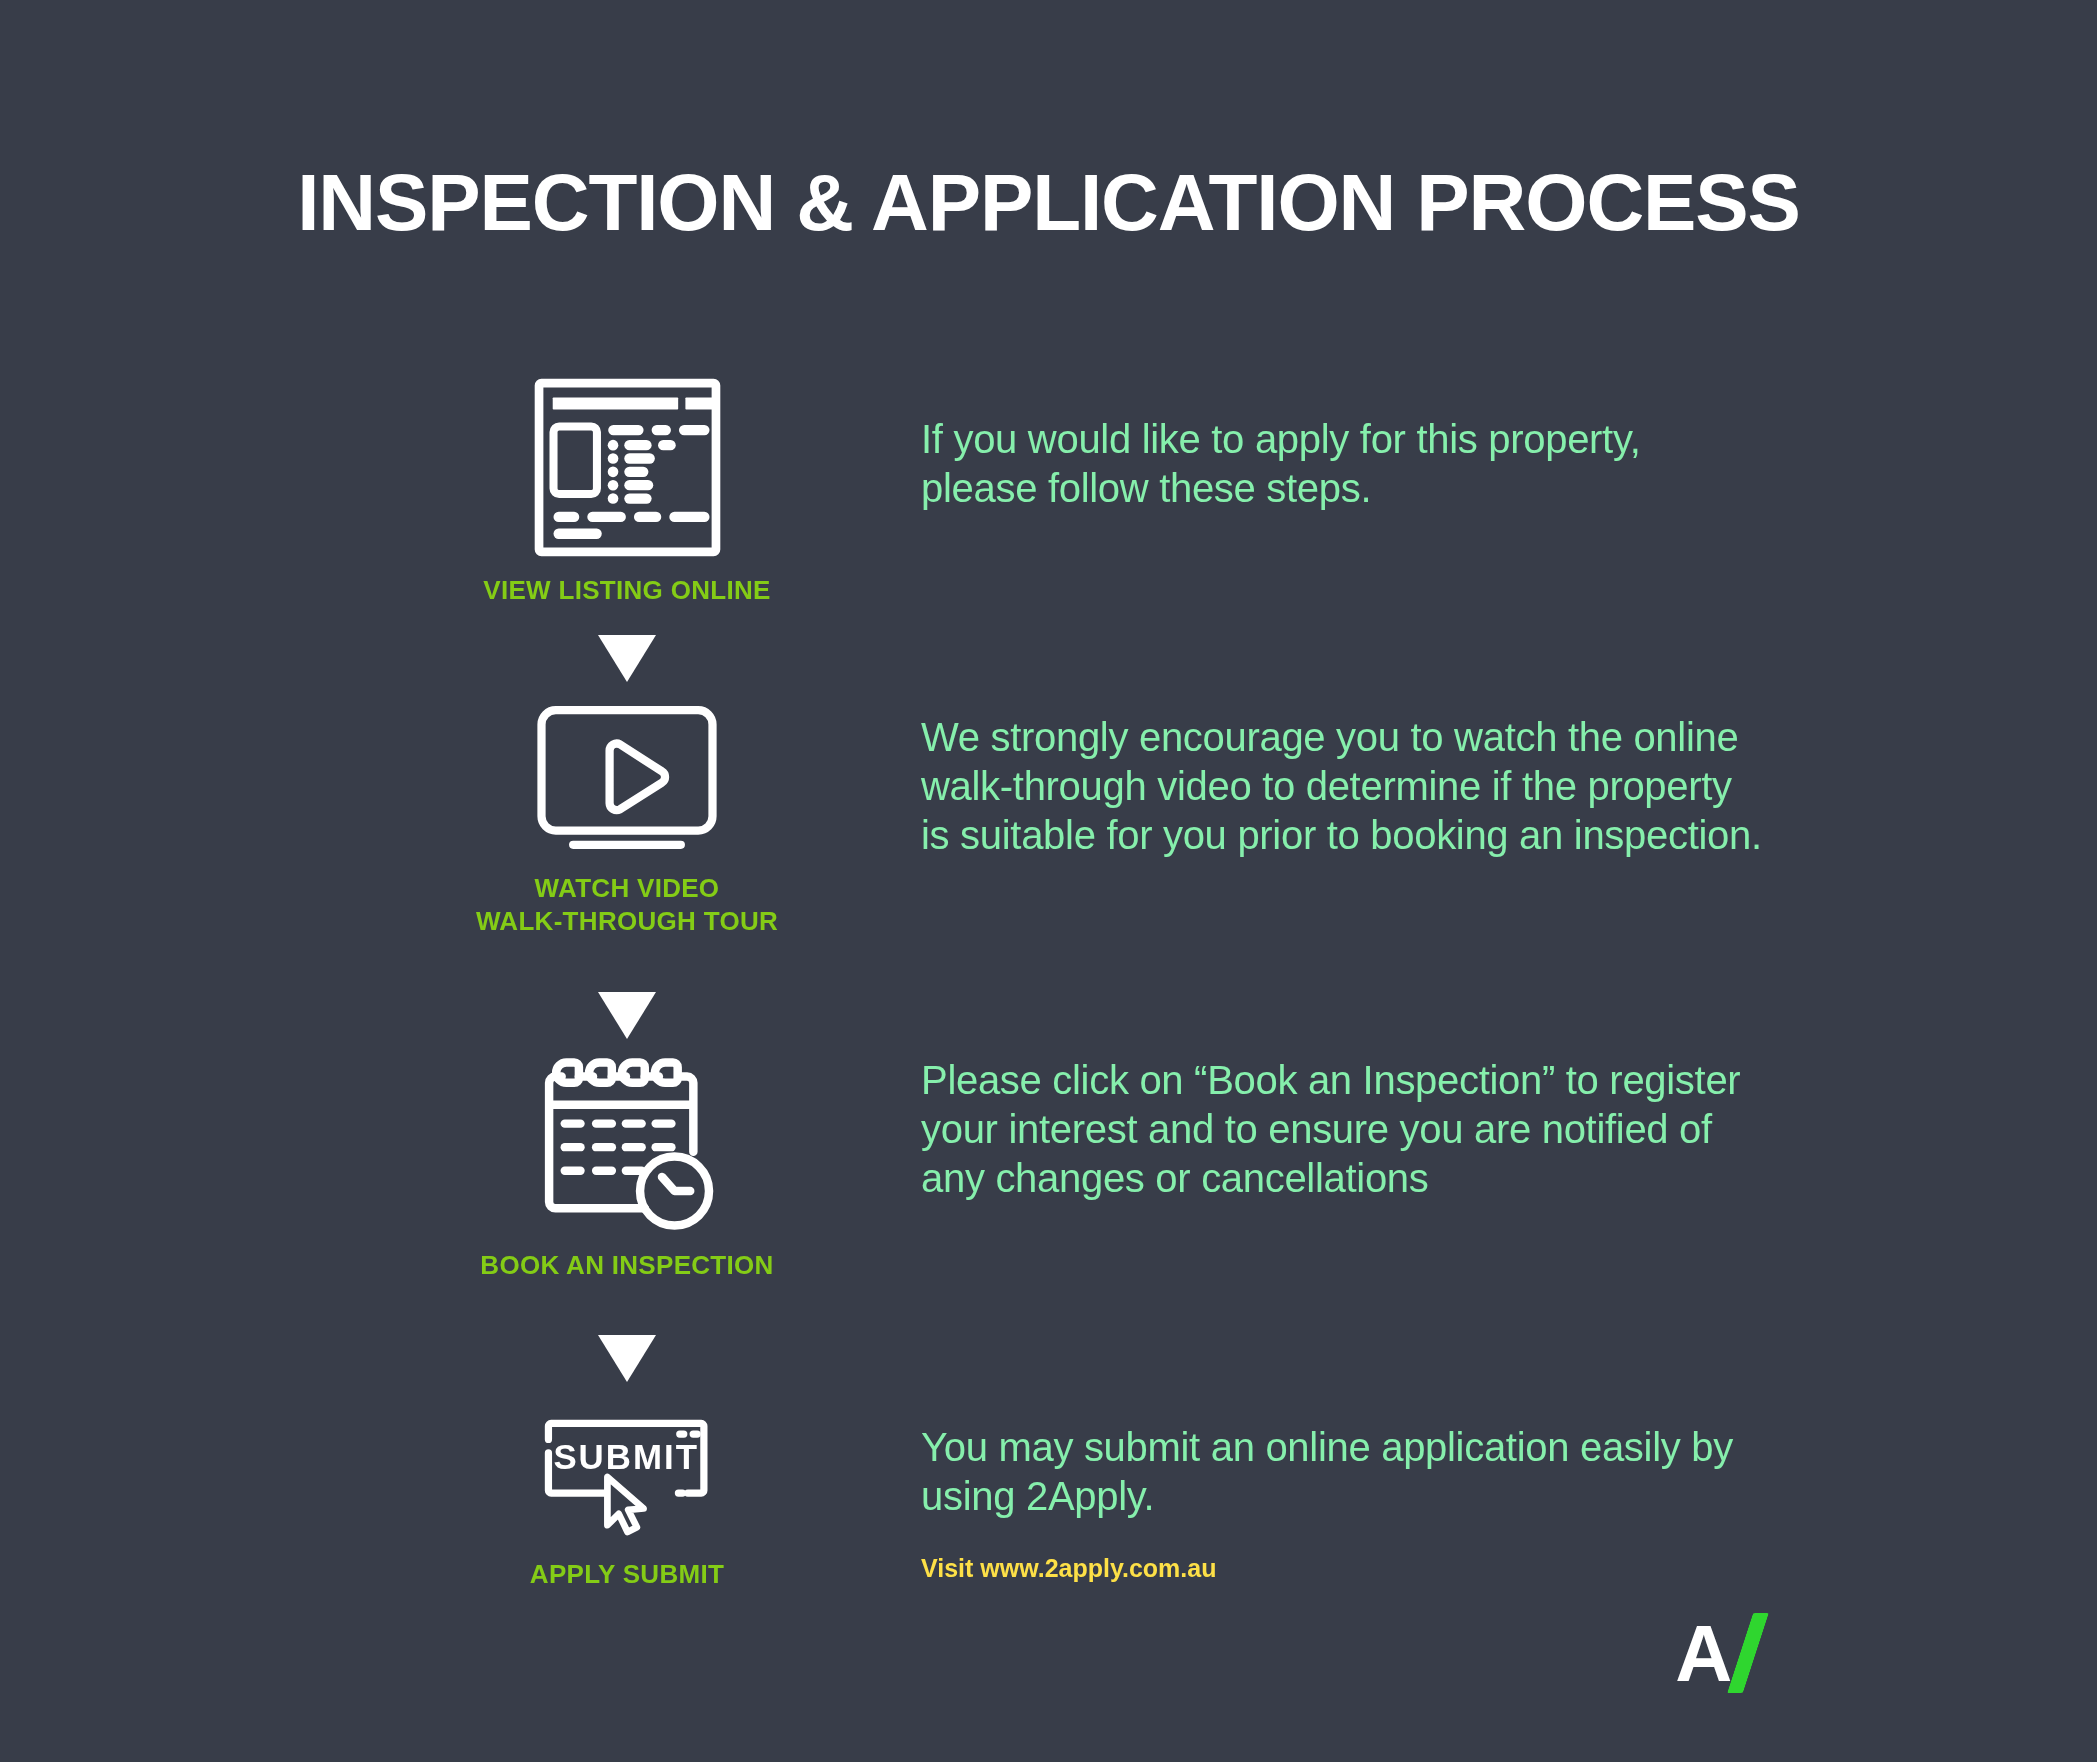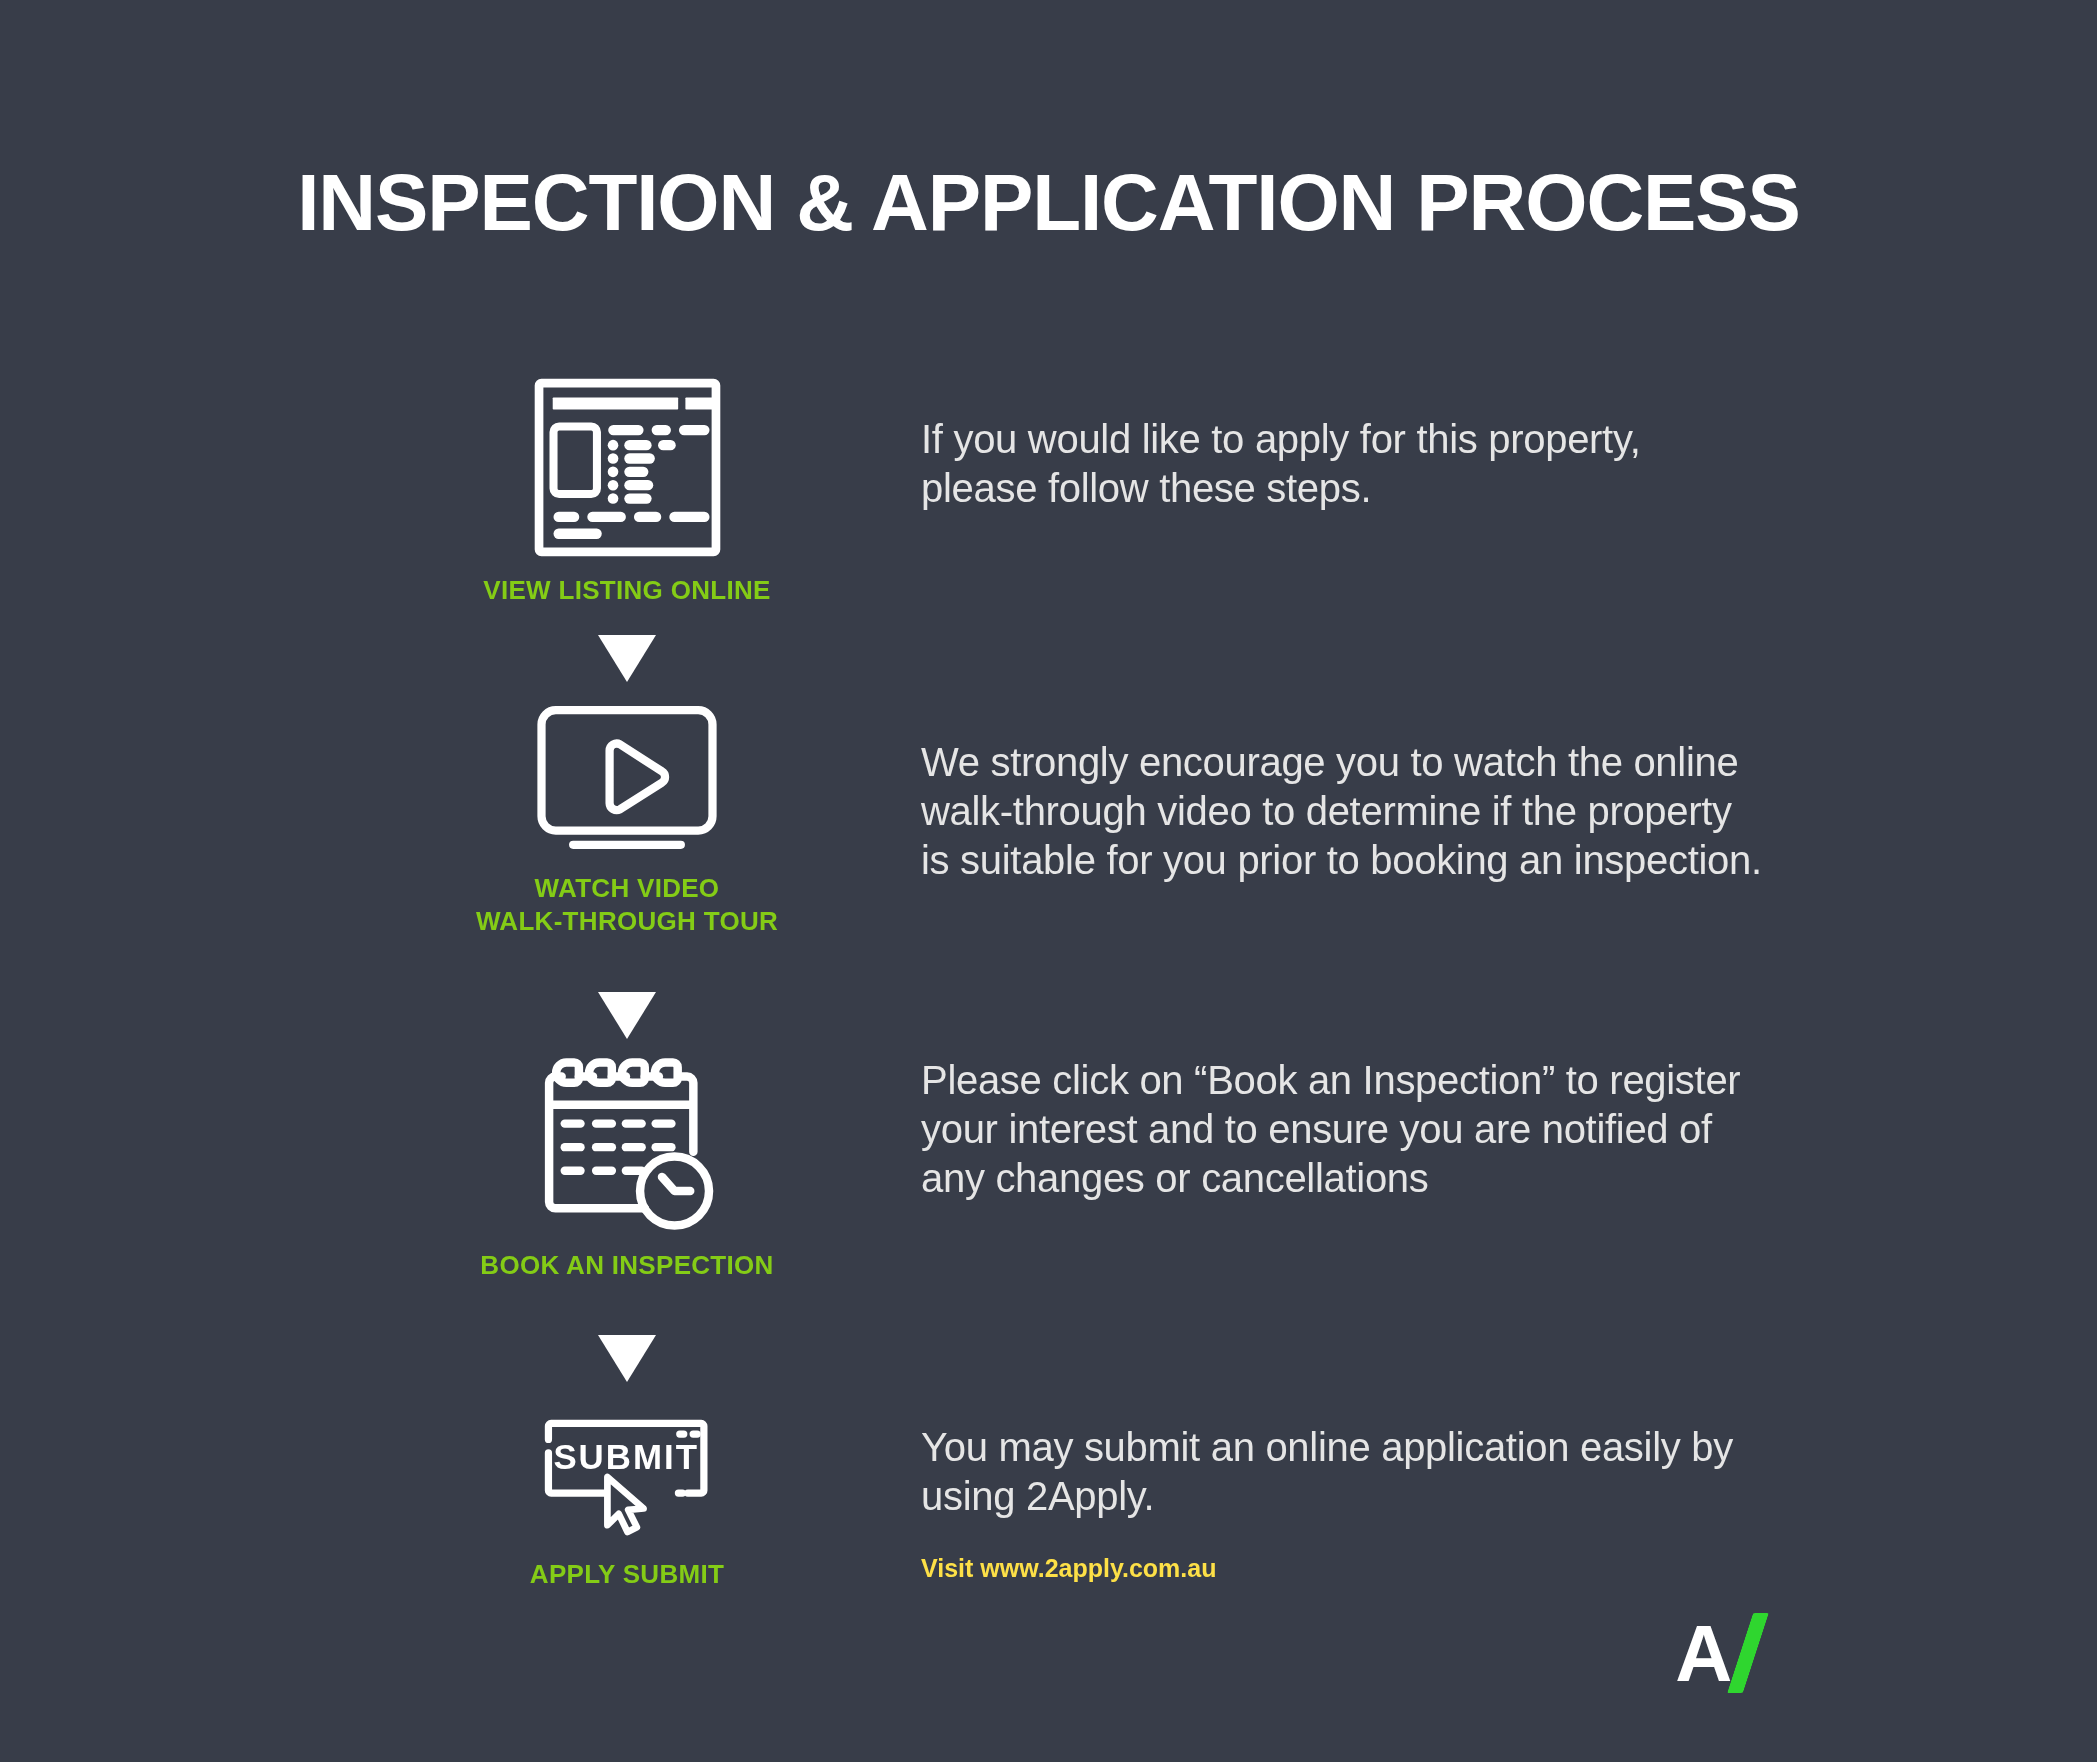--- a/index.html
+++ b/index.html
@@ -66,21 +66,21 @@
     height: 0;
     border-left: 29.5px solid transparent;
     border-right: 29.5px solid transparent;
     border-top: 47px solid #ffffff;
   }
 
   
   .copy {
     position: absolute;
     left: 921px;
-    color: #e5e5e5;
+    color: #86efac;
     font-size: 40px;
     font-weight: 400;
     line-height: 1.23;
     letter-spacing: -0.3px;
     white-space: pre-line;
     width: 1051px;
   }
   .visit-line {
     position: absolute;
     left: 921px;
@@ -240,21 +240,21 @@
 
       <text x="74" y="44" fill="#ffffff" font-family="Liberation Sans, sans-serif" font-size="26" font-weight="bold" text-anchor="middle" letter-spacing="1.5">SUBMIT</text>
 
       <path d="M60 50 L60 86 L68.5 77.5 L75 91 L82 87.5 L75.5 74.5 L87 73.5 Z" fill="#383d49" stroke="#ffffff" stroke-width="5" stroke-linejoin="round"></path>
     </svg>
     <div class="step-label">APPLY SUBMIT</div>
   </div>
 
   <div class="copy" style="top:415px;">If you would like to apply for this property,
 please follow these steps.</div>
-  <div class="copy" style="top:713px;margin-top:25px;">We strongly encourage you to watch the online
+  <div class="copy" style="top:713px;">We strongly encourage you to watch the online
 walk-through video to determine if the property
 is suitable for you prior to booking an inspection.</div>
   <div class="copy" style="top:1056px;">Please click on “Book an Inspection” to register
 your interest and to ensure you are notified of
 any changes or cancellations</div>
   <div class="copy" style="top:1423px;">You may submit an online application easily by
 using 2Apply.</div>
   <div class="visit-line" style="top:1554px;">Visit www.2apply.com.au</div>
 
   <div id="brand-logo">

